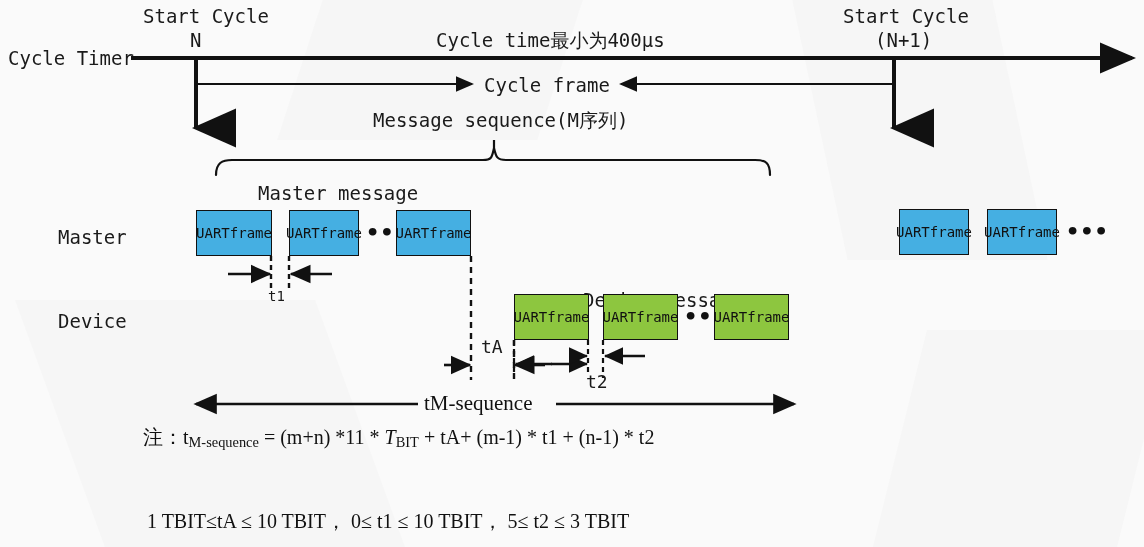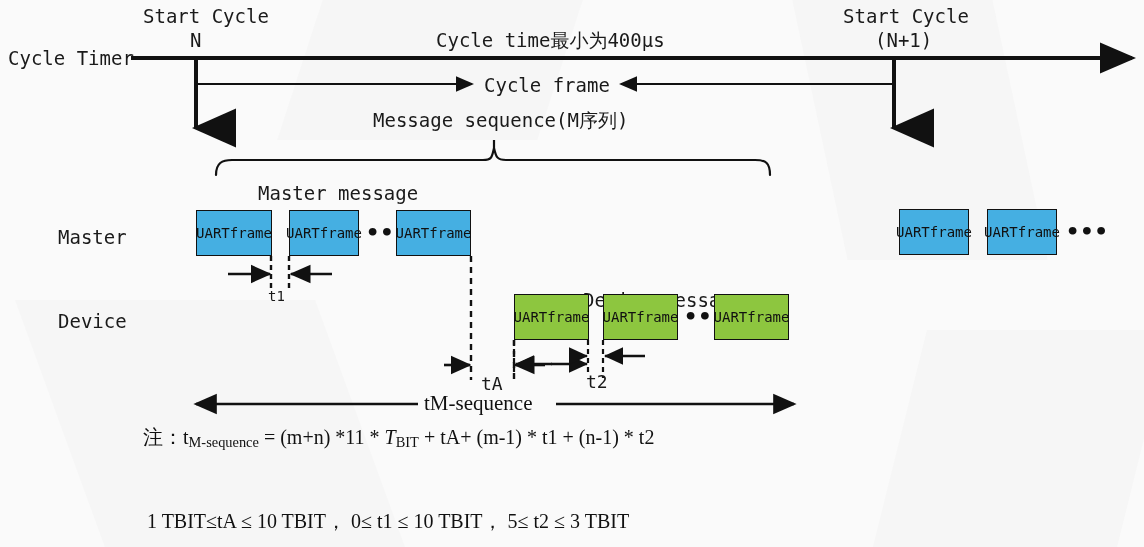--- a/index.html
+++ b/index.html
@@ -148,21 +148,21 @@
   <div class="frame green" style="left:603px;top:294px;width:75px;height:46px;">
     <span>UART</span>
     <span>frame</span>
   </div>
   <div class="dots" style="left:684px;top:304px;">•••</div>
   <div class="frame green" style="left:714px;top:294px;width:75px;height:46px;">
     <span>UART</span>
     <span>frame</span>
   </div>
 
-  <div class="lbl" style="left:481px;top:373px;font-size:18px;">tA</div>
+  <div class="lbl" style="left:481px;top:336px;font-size:18px;">tA</div>
   <div class="lbl" style="left:586px;top:371px;font-size:18px;">t2</div>
 
   <div class="frame blue" style="left:899px;top:209px;width:70px;height:46px;">
     <span>UART</span>
     <span>frame</span>
   </div>
   <div class="frame blue" style="left:987px;top:209px;width:70px;height:46px;">
     <span>UART</span>
     <span>frame</span>
   </div>

